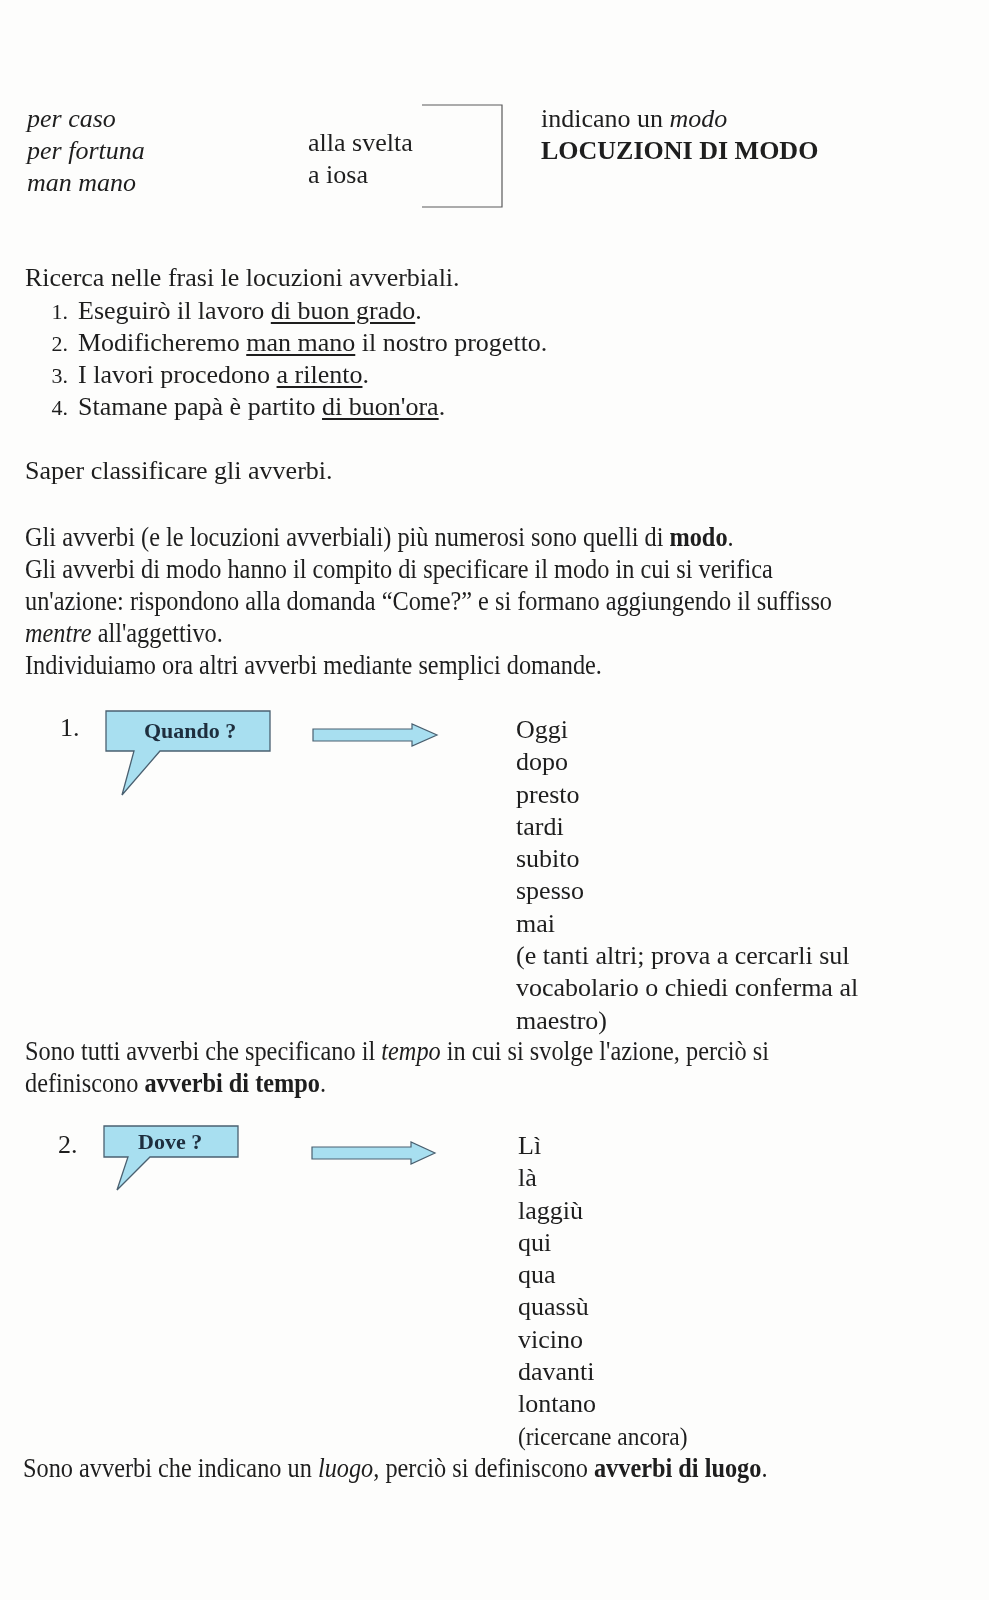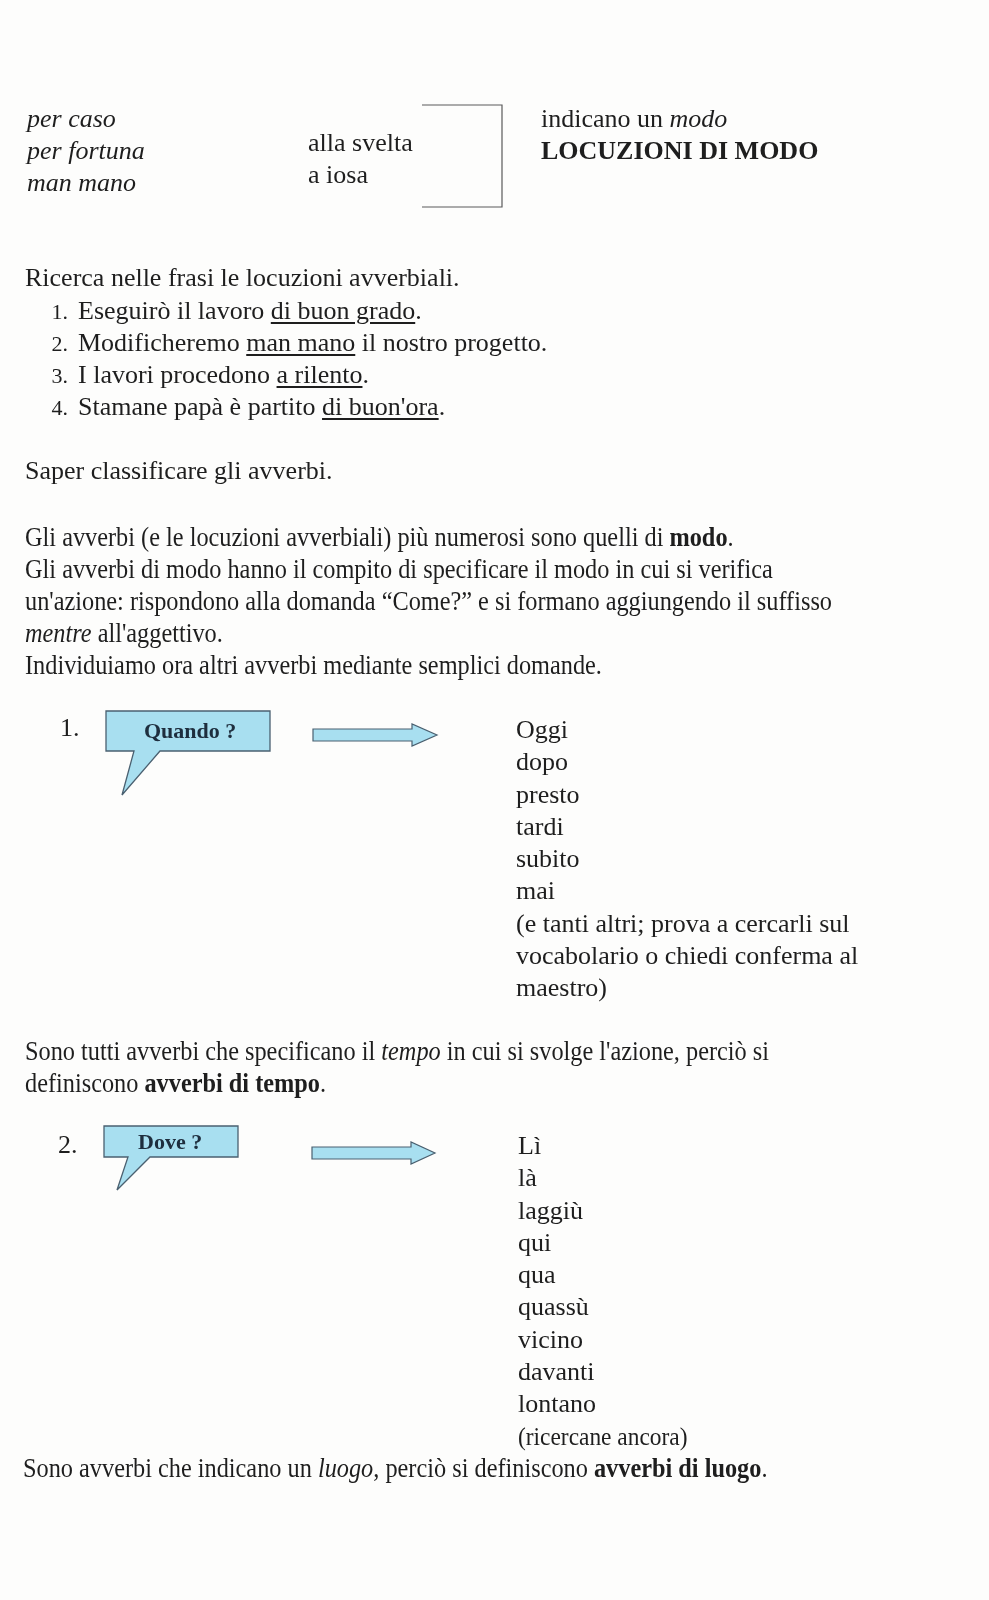--- a/index.html
+++ b/index.html
@@ -68,20 +68,21 @@
 <div class="bubble-label" style="left:144px; top:717px;">Quando ?</div>
 <svg style="left:312px; top:722px;" width="130" height="30">
   <path d="M1,7 L100,7 L100,2 L125,13 L100,24 L100,19 L1,19 Z" fill="#a8dff0" stroke="#4a6070" stroke-width="1.2"></path>
 </svg>
 <div class="abs words" style="left:516px; top:714px;">
   <span class="line">Oggi</span>
   <span class="line">dopo</span>
   <span class="line">presto</span>
   <span class="line">tardi</span>
   <span class="line">subito</span>
+  <span class="line">spesso</span>
   <span class="line">mai</span>
   <span class="line">(e tanti altri; prova a cercarli sul</span>
   <span class="line">vocabolario o chiedi conferma al</span>
   <span class="line">maestro)</span>
 </div>
 <div class="abs cond" style="left:25px; top:1035px; font-size:27px;">
   <span class="line"><span>Sono tutti avverbi che specificano il </span><span class="i">tempo</span><span> in cui si svolge l'azione, perciò si</span></span>
   <span class="line"><span>definiscono </span><span class="b">avverbi di tempo</span><span>.</span></span>
 </div>
 

